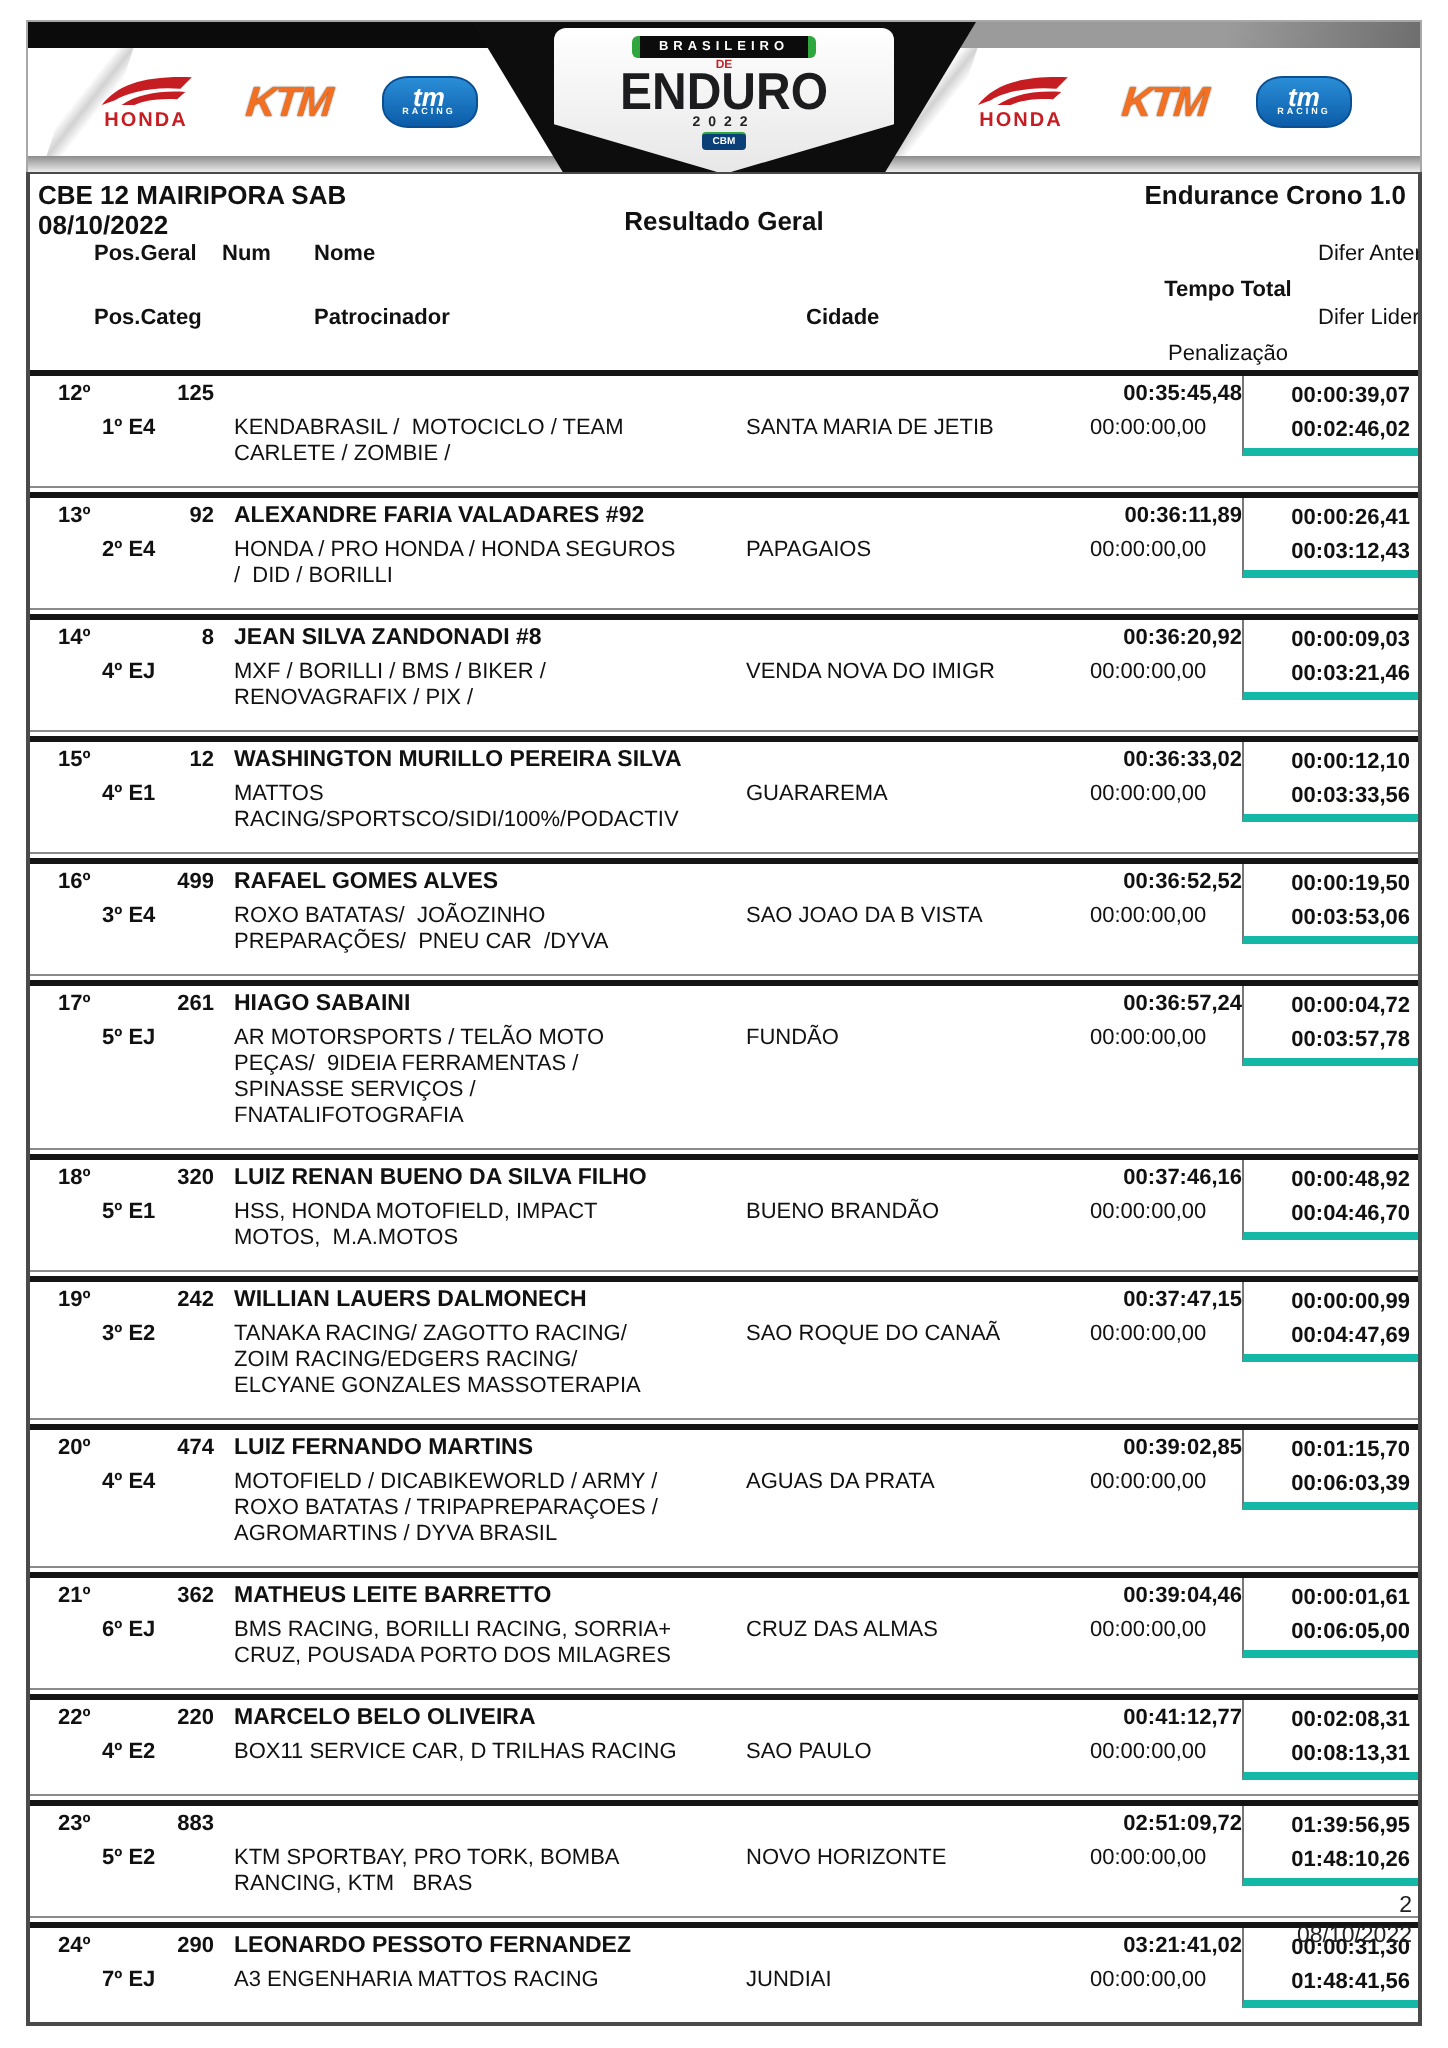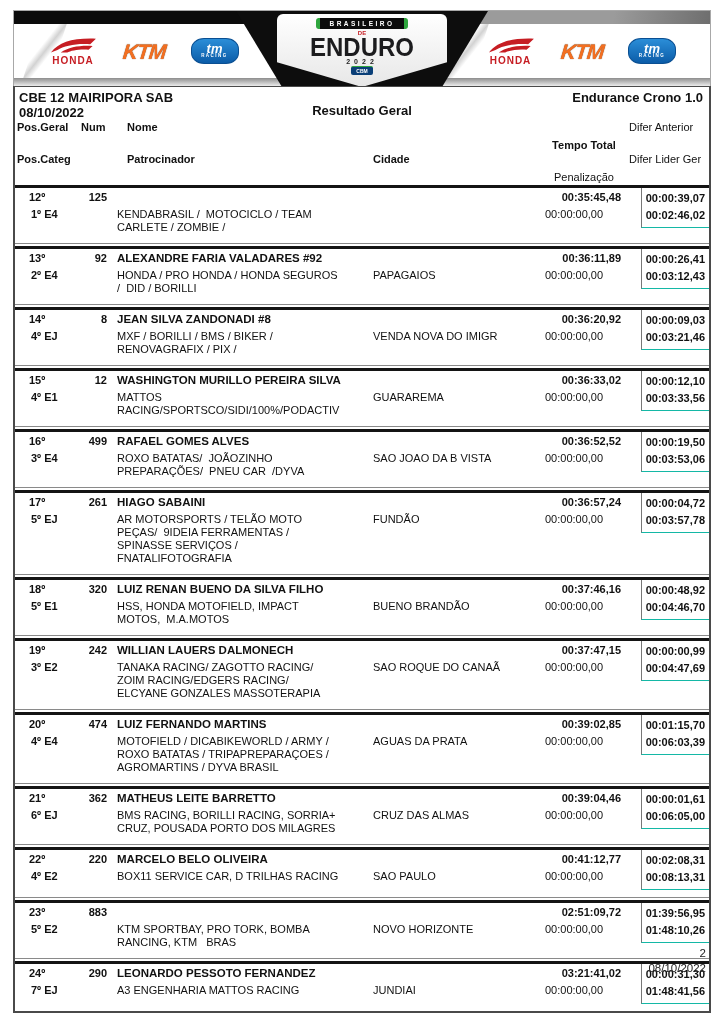--- a/index.html
+++ b/index.html
@@ -76,21 +76,21 @@
   }
   .head-meta { position:relative; padding:3px 4px 0 4px; height:32px; }
   .meta-event { font-size:13px; font-weight:bold; line-height:15px; }
   .meta-date  { font-size:13px; font-weight:bold; line-height:15px; }
   .meta-title { position:absolute; left:0; right:0; top:16px; text-align:center; font-size:13px; font-weight:bold; }
   .meta-system{ position:absolute; right:6px; top:3px; font-size:13px; font-weight:bold; }
 
   .thead {
     display:grid; grid-template-columns:64px 46px 246px 174px 82px 84px;
     padding-top:2px; border-bottom:3px solid #141414;
-    font-size:11px; line-height:13px;
+    font-size:11px; line-height:13px;padding-left:30px;
   }
   .thead .cell { padding:0 2px 1px 2px; white-space:nowrap; }
   .th-right { text-align:center; padding-right:6px !important;margin-top:18px; }
 
   .tbody { position:relative; }
   .sep { height:6px; border-top:1px solid #8a8a8a; border-bottom:3px solid #141414; }
 
   .block {
     position:relative;
     display:grid; grid-template-columns:52px 48px 256px 174px 82px 84px;
@@ -98,27 +98,27 @@
       "pos   num   name    gap1   tempo  gap2"
       "categ categ sponsor cidade pen    gap3";
     grid-template-rows:17px auto;
     padding:3px 0 9px 0; min-height:47px;
     font-size:11px;
   }
   .block .pos     { grid-area:pos; padding-left:14px; white-space:nowrap; }
   .block .num     { grid-area:num; text-align:right; padding-right:8px; }
   .block .name    { grid-area:name; padding-left:2px; white-space:nowrap; font-size:11.5px; }
   .block .tempo   { grid-area:tempo; text-align:right; padding-right:6px; }
-  .block .categ   { grid-area:categ; padding-left:16px; white-space:nowrap; }
+  .block .categ   { grid-area:categ; padding-left:36px; white-space:nowrap; }
   .block .sponsor { grid-area:sponsor; padding-left:2px; white-space:pre; line-height:13px; }
   .block .cidade  { grid-area:cidade; padding-left:2px; white-space:nowrap; }
   .block .pen     { grid-area:pen; text-align:left; padding-right:6px; }
   .difer-box {
-    position:absolute; top:0; right:0; width:68px; height:40px;
-    border-left:1px solid #777; border-bottom:1px solid #14b8a6;
+    position:absolute; top:0; right:0; width:88px; height:40px;
+    border-left:1px solid #777; border-bottom:4px solid #14b8a6;
     padding-top:3px;
   }
   .difer-box div { text-align:right; padding-right:4px; font-weight:bold; }
   .difer-box .d1 { height:17px; line-height:14px; }
   .difer-box .d2 { line-height:14px; }
 
   .footer { position:absolute; right:18px; top:946px; text-align:right; font-size:11.5px; line-height:15px; color:#222; }
 </style>
 </head>
 <body>
@@ -203,20 +203,21 @@
   </div>
 
   <div class="tbody">
       <section class="block">
     <div class="pos b">12º</div>
     <div class="num b">125</div>
     <div class="tempo b">00:35:45,48</div>
     <div class="categ b">1º E4</div>
     <div class="sponsor">KENDABRASIL /  MOTOCICLO / TEAM
 CARLETE / ZOMBIE /</div>
+    <div class="cidade">SANTA MARIA DE JETIB</div>
     <div class="pen">00:00:00,00</div>
     <div class="difer-box">
       <div class="d1">00:00:39,07</div>
       <div class="d2">00:02:46,02</div>
     </div>
   </section>
       <div class="sep"></div>
       <section class="block">
     <div class="pos b">13º</div>
     <div class="num b">92</div>

